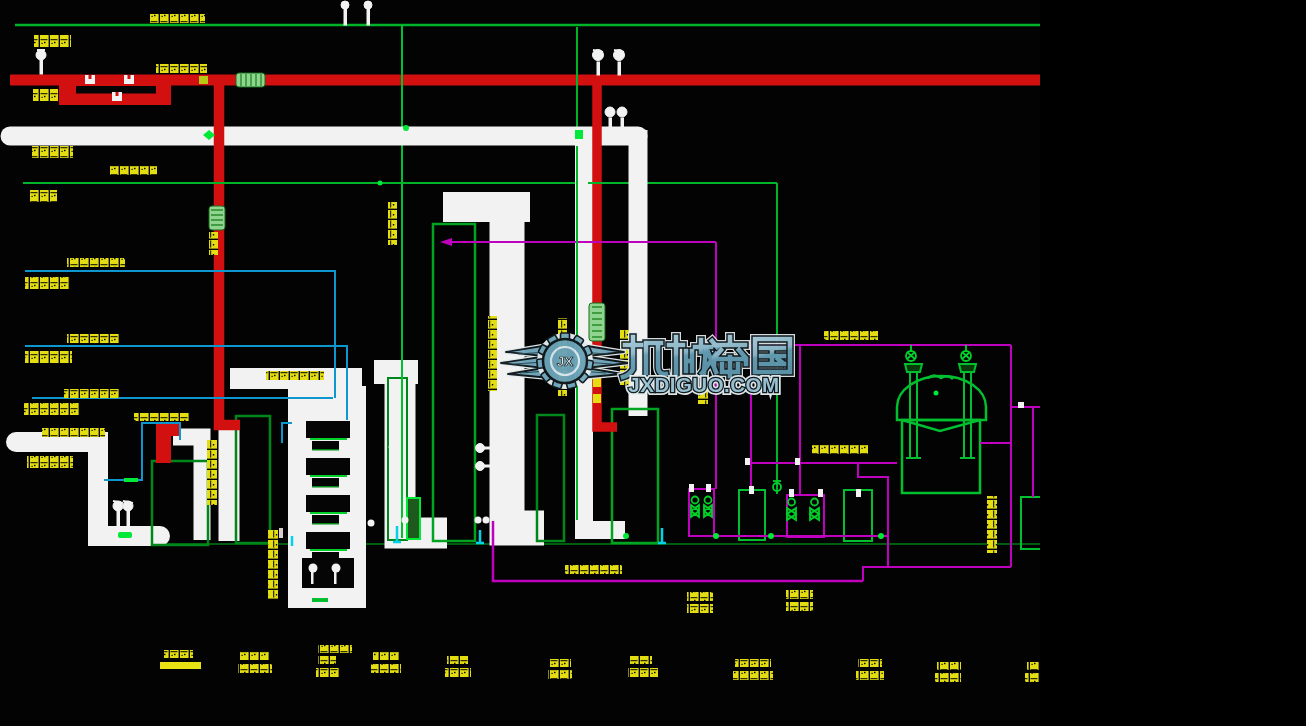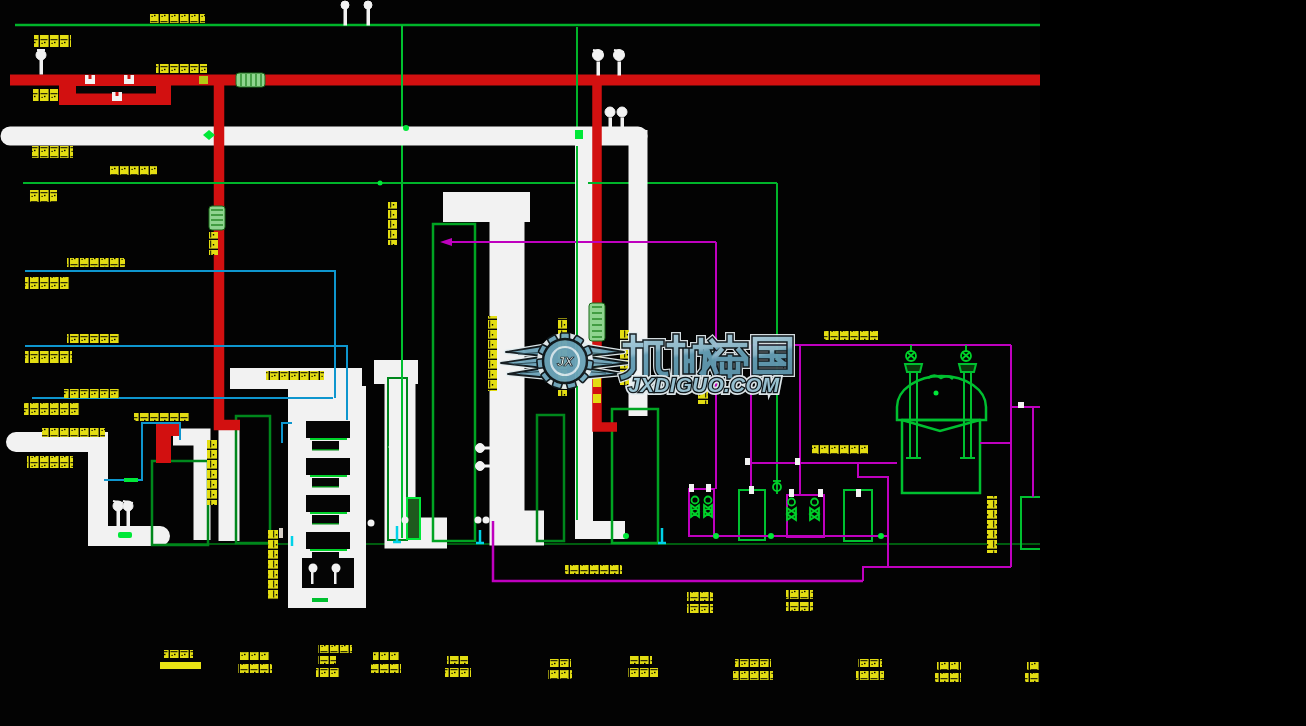--- a/index.html
+++ b/index.html
@@ -1,16 +1,16 @@
 <!DOCTYPE html>
 <html><head>
 <meta charset="utf-8">
 <style>
 html,body{margin:0;padding:0;background:#000;}
-#c{position:relative;width:1040px;height:726px;background:#030303;overflow:hidden;font-family:"Liberation Sans",sans-serif;font-style:italic;}
+#c{position:relative;width:1040px;height:726px;background:#030303;overflow:hidden;font-family:"Liberation Sans",sans-serif;}
 </style>
 </head>
 <body>
 <div id="c">
 <svg width="1306" height="726" viewBox="0 0 1306 726">
 <defs>
 <pattern id="cjk" width="10" height="9" patternUnits="userSpaceOnUse">
 <rect width="10" height="9" fill="#e3dd12"></rect>
 <rect x="8.6" y="0" width="1.4" height="9" fill="#050505"></rect>
 <rect x="0.5" y="3.2" width="7" height="1" fill="#050505"></rect>

